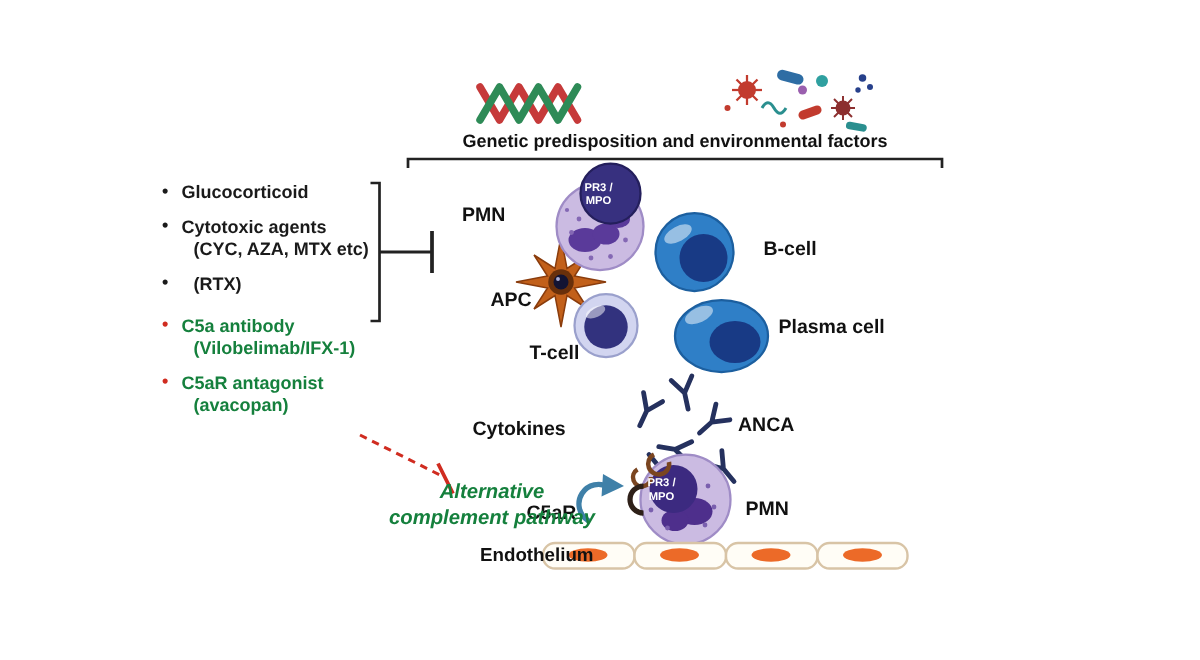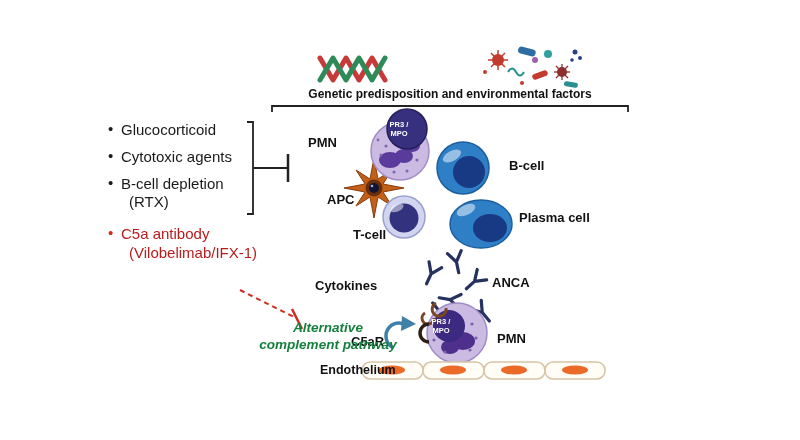--- a/index.html
+++ b/index.html
@@ -20,27 +20,27 @@
     position:absolute; color:#ffffff; font-weight:bold; font-size:7.5px;
     line-height:1.2; text-align:center; white-space:pre-line; width:20px;
   }
   .pathway-label {
     position:absolute; left:238px; top:320px; width:180px; text-align:center;
     color:#15803d; font-weight:bold; font-style:italic; font-size:13.5px;
     line-height:1.25; white-space:pre-line;
   }
   .treatments {
     position:absolute; left:108px; top:121px; width:165px;
-    font-size:15px; font-weight:normal; color:#1a1a1a; line-height:1.25;
+    font-size:12px; font-weight:bold; color:#1a1a1a; line-height:1.25;
   }
   .treatment { position:relative; padding-left:13px; margin-bottom:8px; }
   .treatment::before { content:"\2022"; position:absolute; left:0; top:-1px; }
   .treatment .sub { padding-left:8px; }
   .treatment.gap-lg { margin-bottom:13px; }
-  .treatment.red { color:#b91c1c; }
+  .treatment.red { color:#15803d; }
   .treatment.red::before { color:#d02c20; }
 </style>
 </head>
 <body>
 
 <div class="stage">
 
   <svg width="800" height="440" viewBox="0 0 800 440">
 
     <g>
@@ -168,28 +168,32 @@
 
   <div class="header-title">Genetic predisposition and environmental factors</div>
 
   <div class="treatments">
     <div class="treatment">
       <div>Glucocorticoid</div>
       <div class="sub"></div>
     </div>
     <div class="treatment">
       <div>Cytotoxic agents</div>
+      <div class="sub">(CYC, AZA, MTX etc)</div>
     </div>
     <div class="treatment gap-lg">
-      <div>B-cell depletion</div>
       <div class="sub">(RTX)</div>
     </div>
     <div class="treatment red">
       <div>C5a antibody</div>
       <div class="sub">(Vilobelimab/IFX-1)</div>
+    </div>
+    <div class="treatment red">
+      <div>C5aR antagonist</div>
+      <div class="sub">(avacopan)</div>
     </div>
   </div>
 
   <div class="label" style="left:308px; top:136px;">PMN</div>
   <div class="granule" style="left:389px; top:120px;">PR3 /
 MPO</div>
   <div class="label" style="left:327px; top:193px;">APC</div>
   <div class="label" style="left:353px; top:228px;">T-cell</div>
   <div class="label" style="left:499px; top:159px;padding-left:10px;">B-cell</div>
   <div class="label" style="left:519px; top:211px;">Plasma cell</div>

